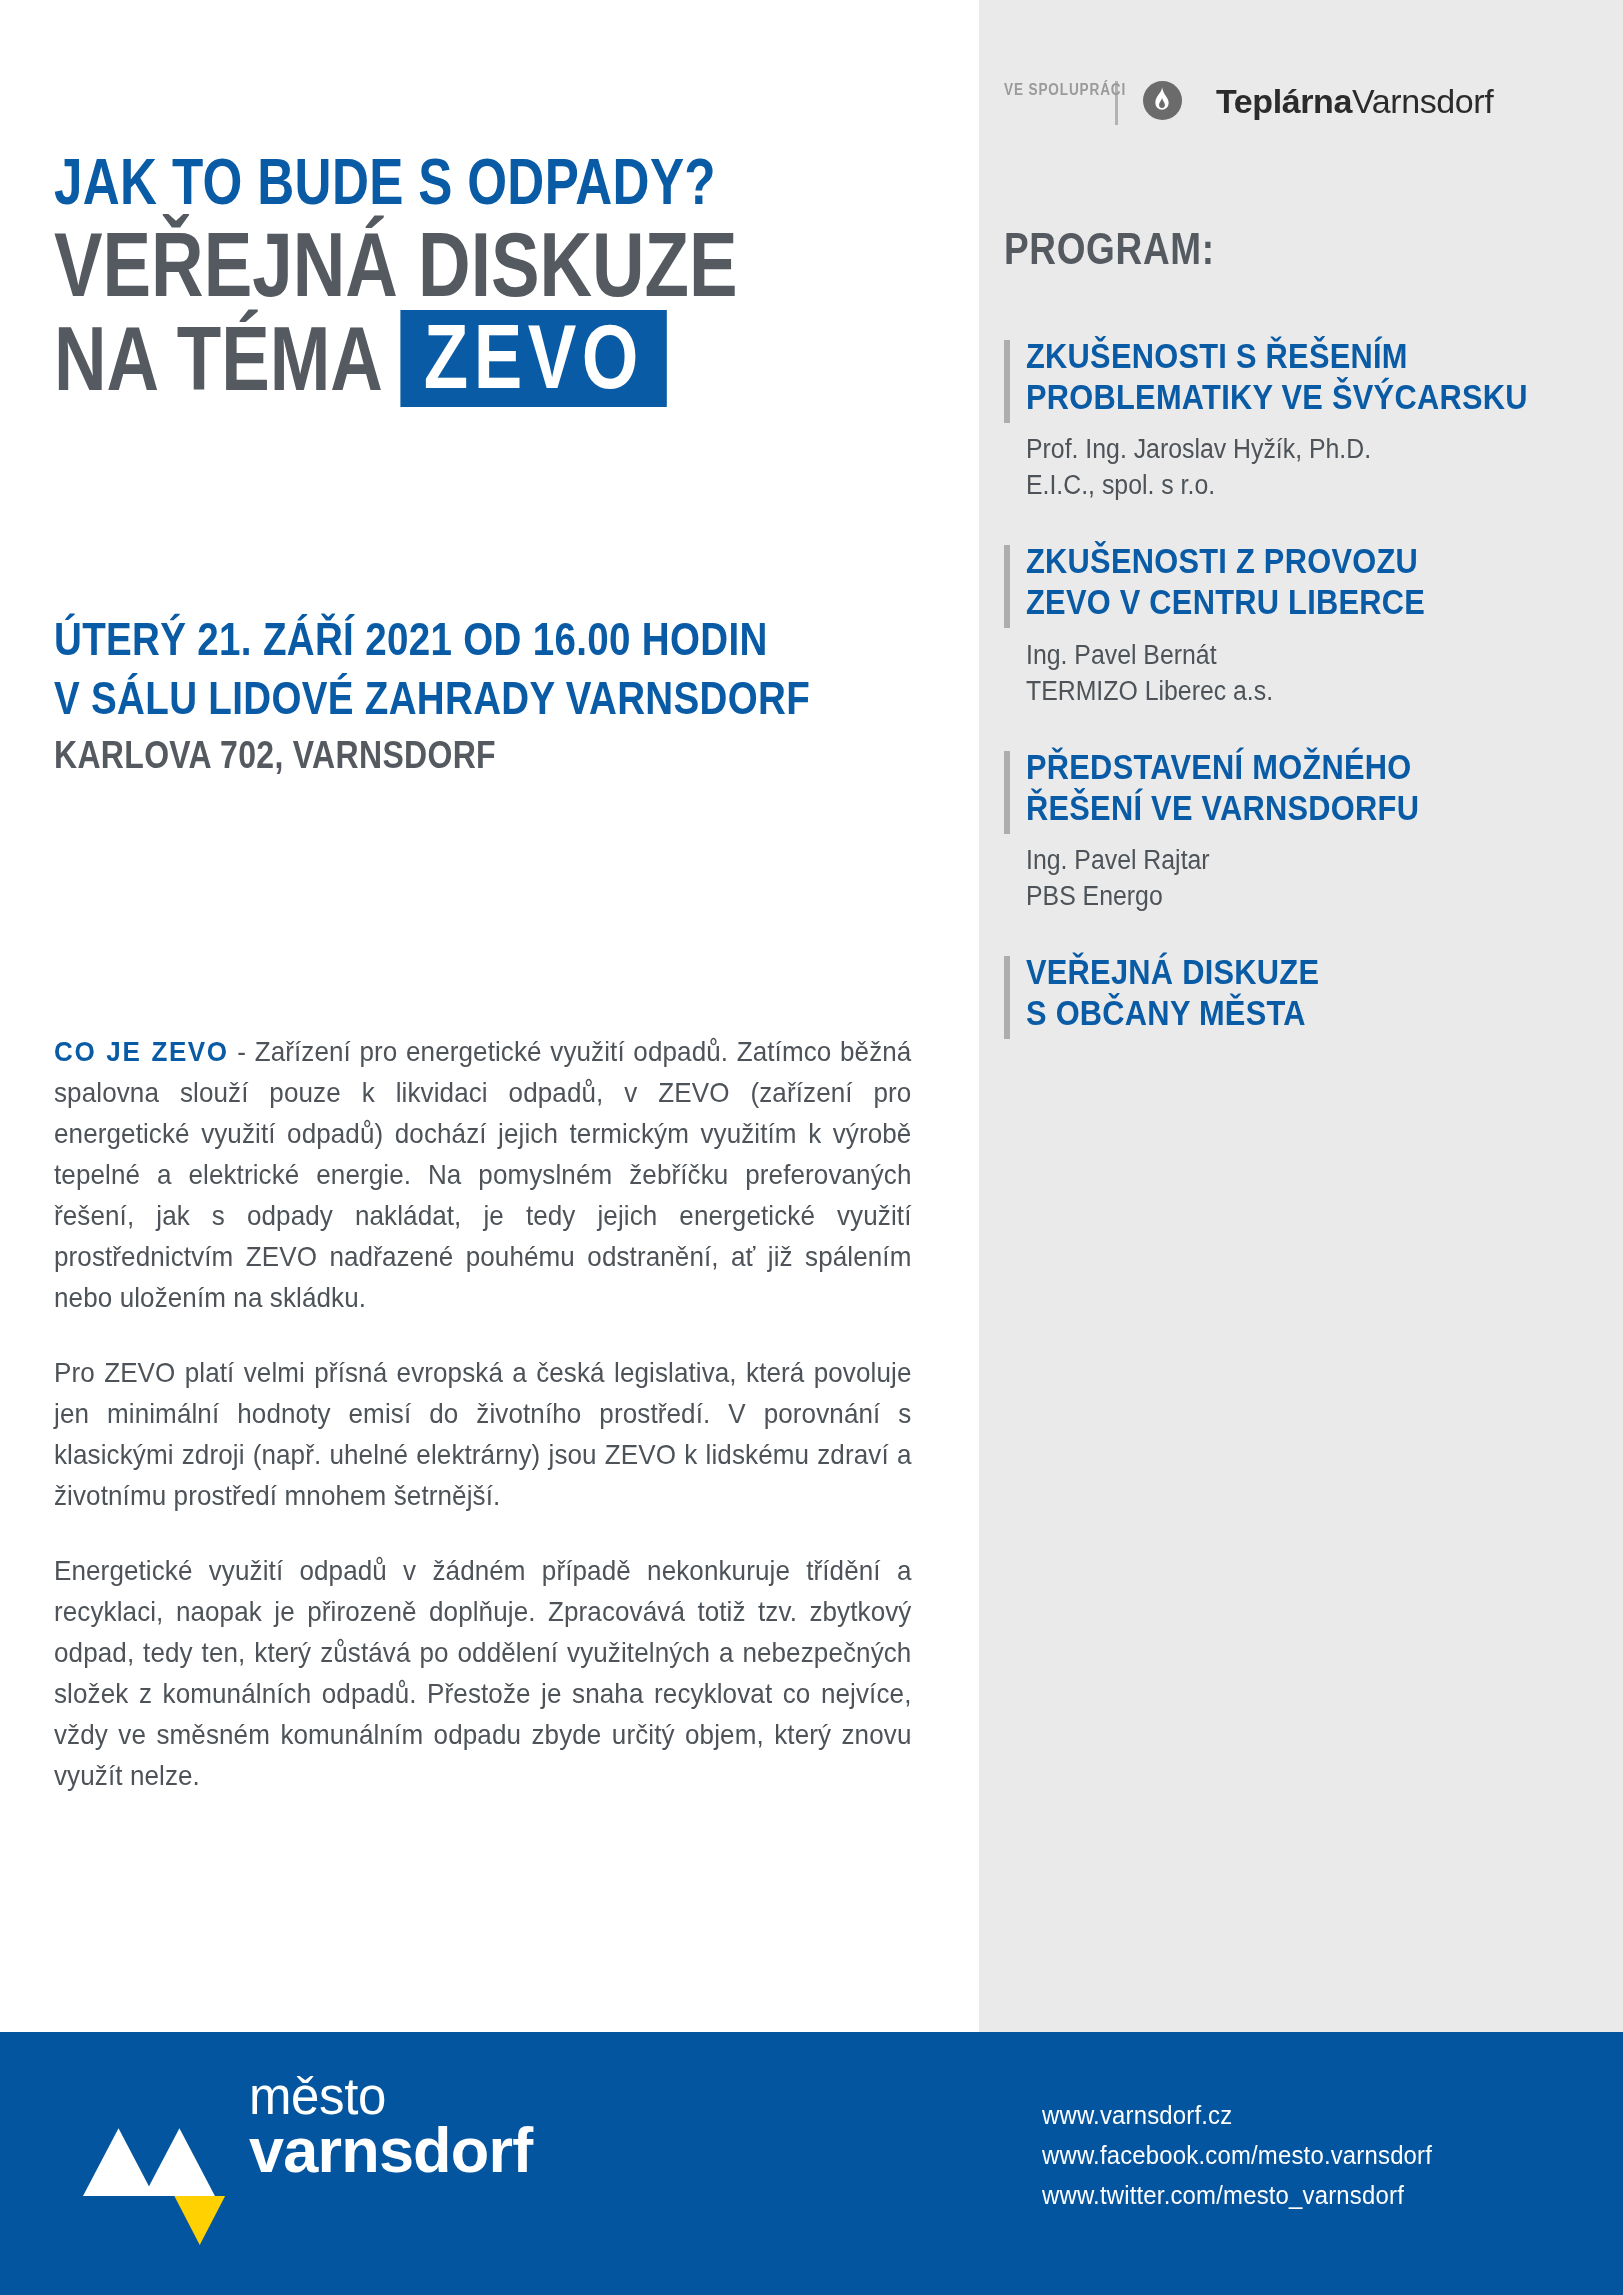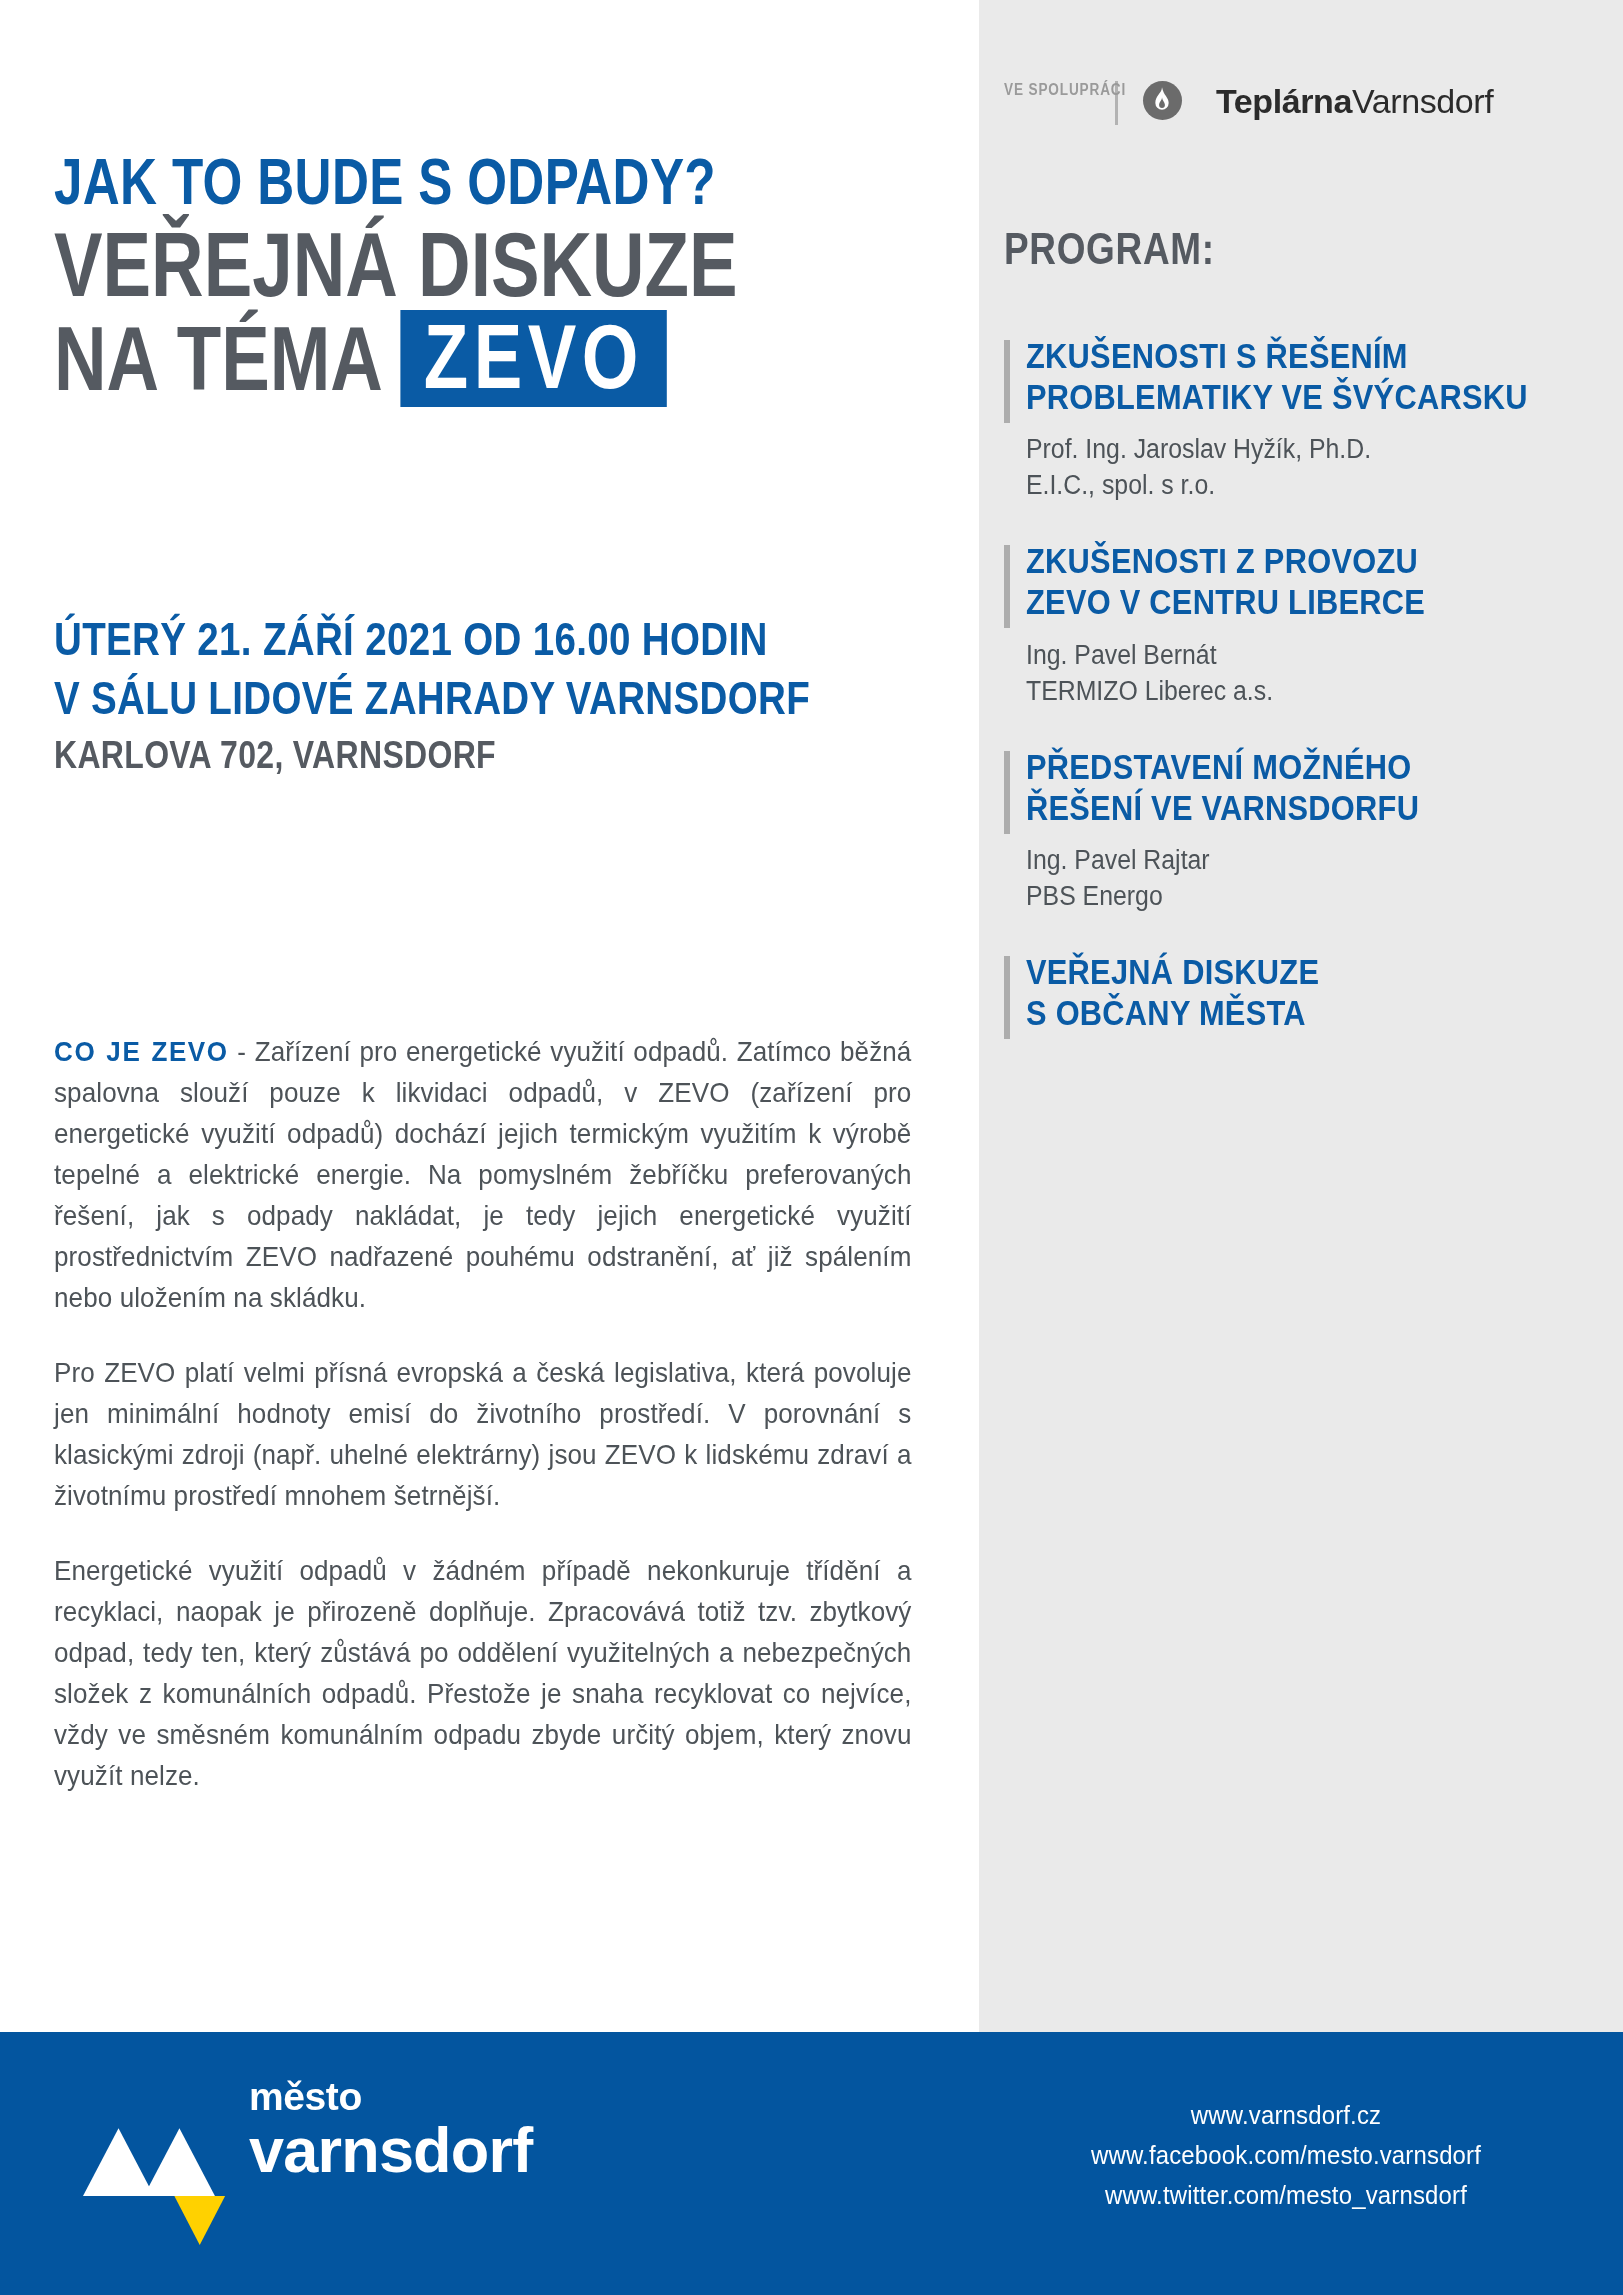--- a/index.html
+++ b/index.html
@@ -147,28 +147,28 @@
     transform:scaleX(0.92);transform-origin:left top;white-space:nowrap;
   }
   .prog-sub b{font-weight:bold;}
 
   
   .city-logo{position:absolute;left:83px;top:2071px;width:406px;height:178px;}
   .city-mountains{position:absolute;left:0;top:47px;}
   .city-text{position:absolute;left:166px;top:0px;color:#ffffff;}
   .city-mesto{
     font-family:"Liberation Sans","Liberation Sans",sans-serif;
-    font-size:39px;line-height:52px;letter-spacing:-0.4px;font-weight:bold;
+    font-size:51px;line-height:52px;letter-spacing:-0.4px;font-weight:normal;
   }
   .city-varnsdorf{
     font-family:"Liberation Sans","Liberation Sans",sans-serif;
     font-size:63px;line-height:64px;font-weight:bold;letter-spacing:-0.8px;
     margin-top:-5px;
   }
-  .footer-links{position:absolute;left:1091px;top:2095px;text-align:center;}
+  .footer-links{position:absolute;left:1042px;top:2095px;}
   .footer-links div{
     font-family:"Liberation Sans Narrow","Liberation Sans",sans-serif;
     font-size:26px;line-height:40px;color:#ffffff;
     transform:scaleX(0.92);transform-origin:left top;white-space:nowrap;
     letter-spacing:0.2px;
   }
 </style>
 </head>
 <body>
 

